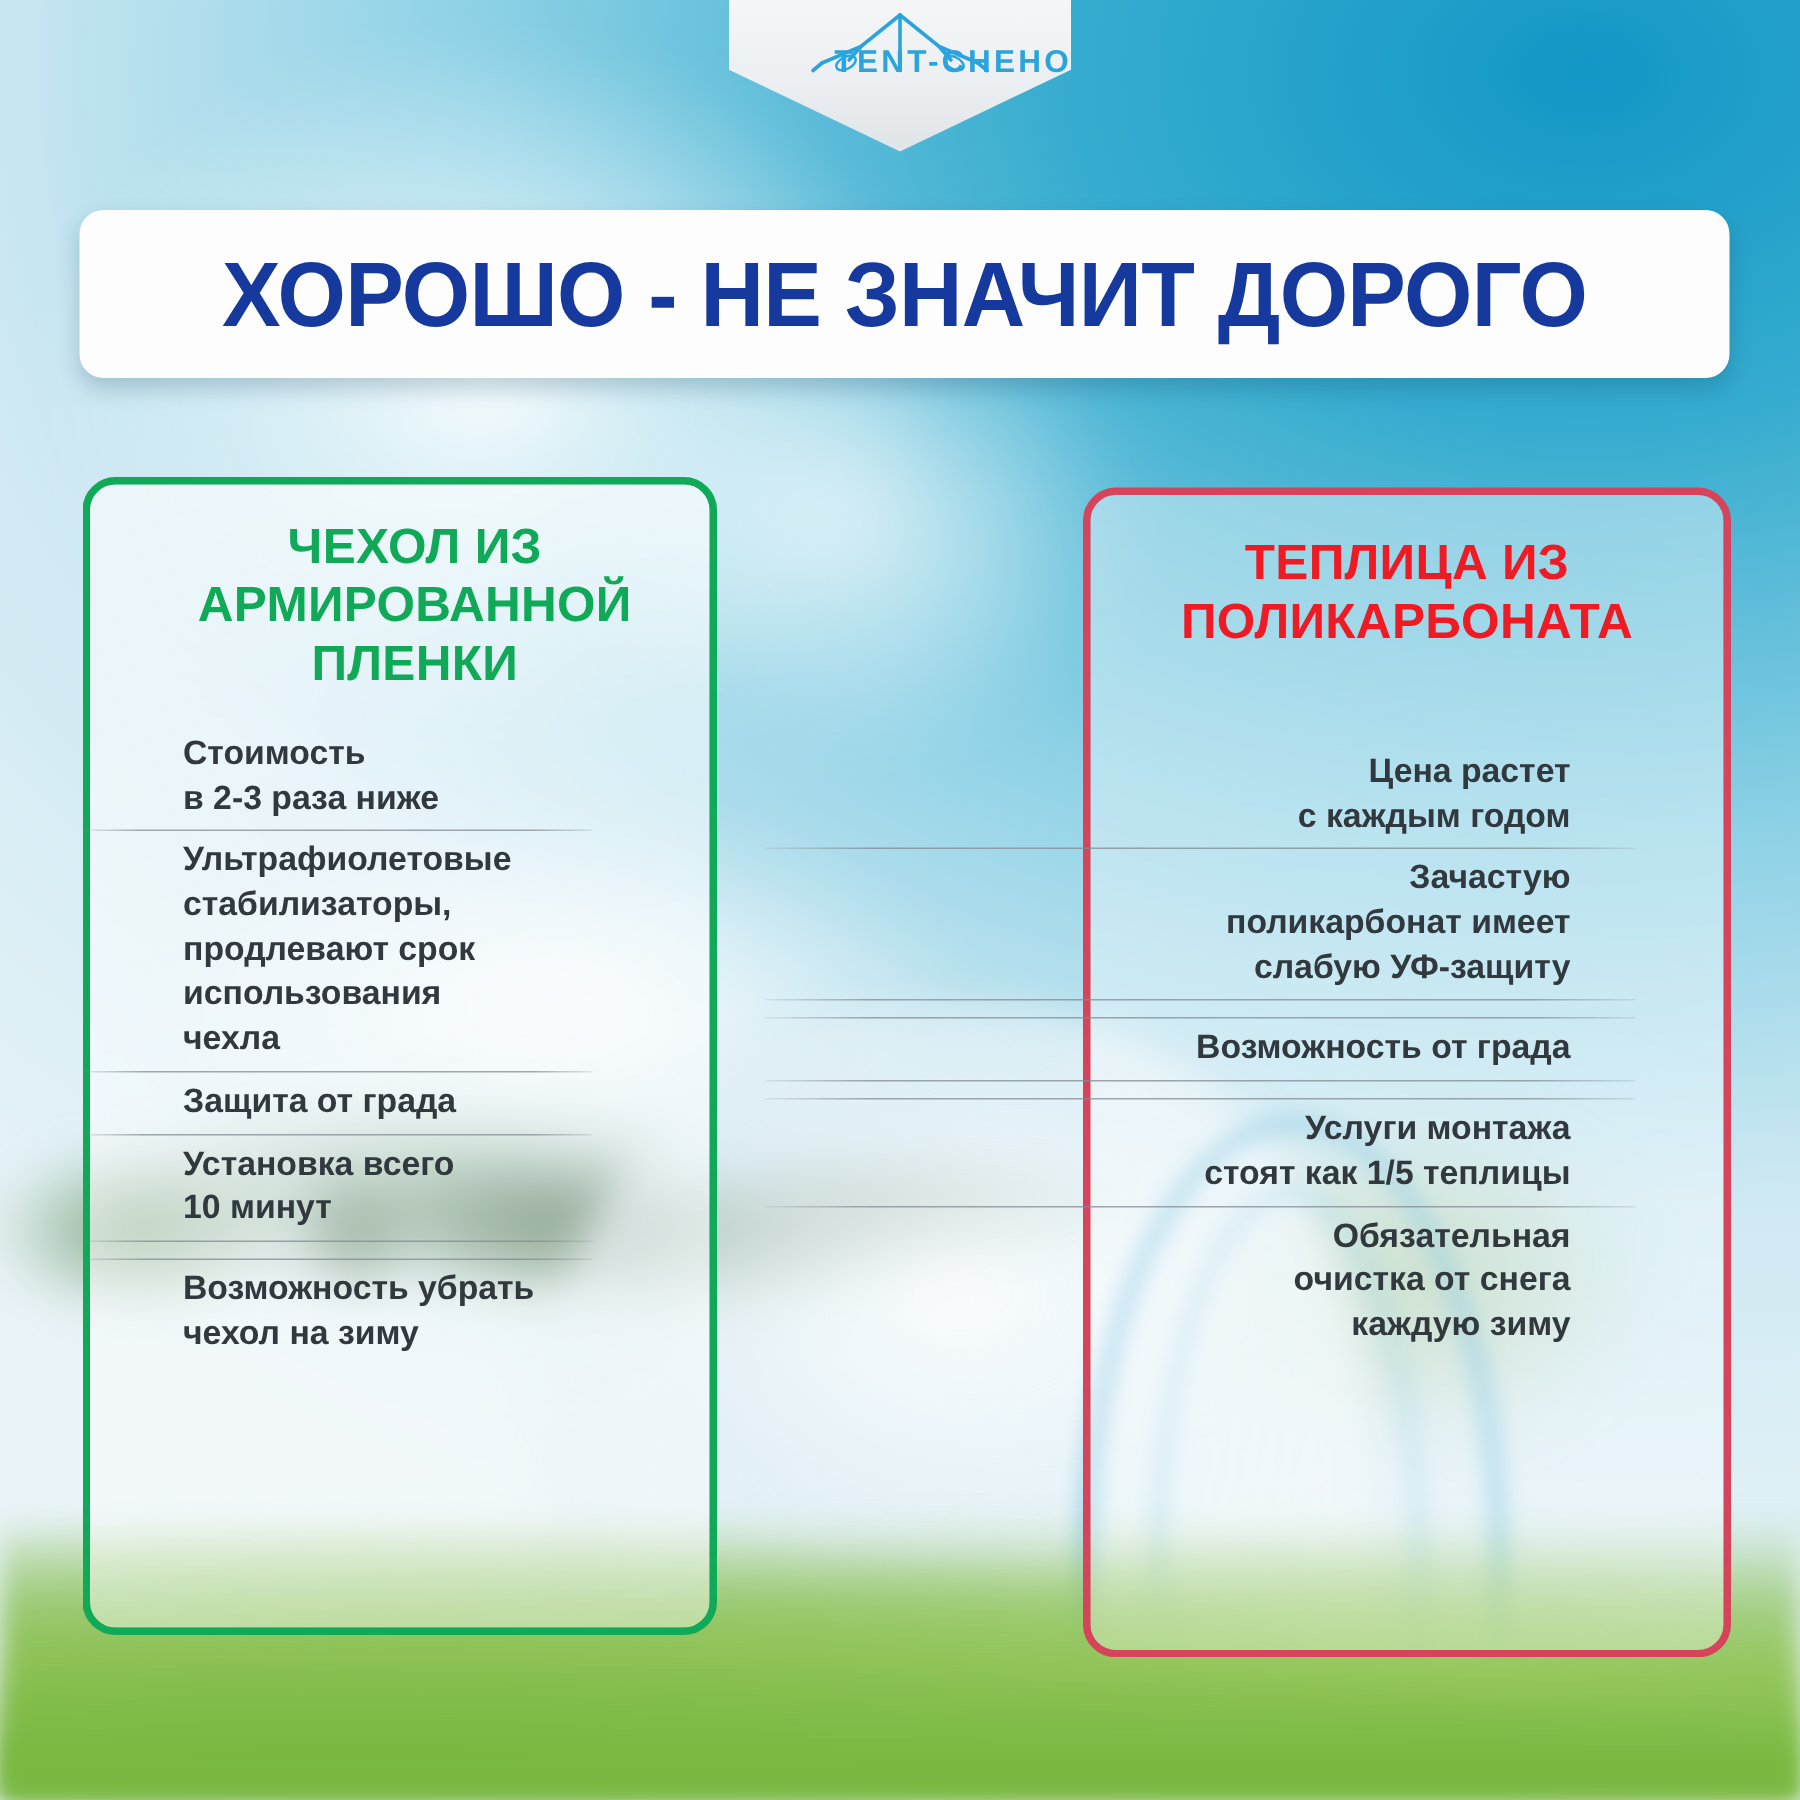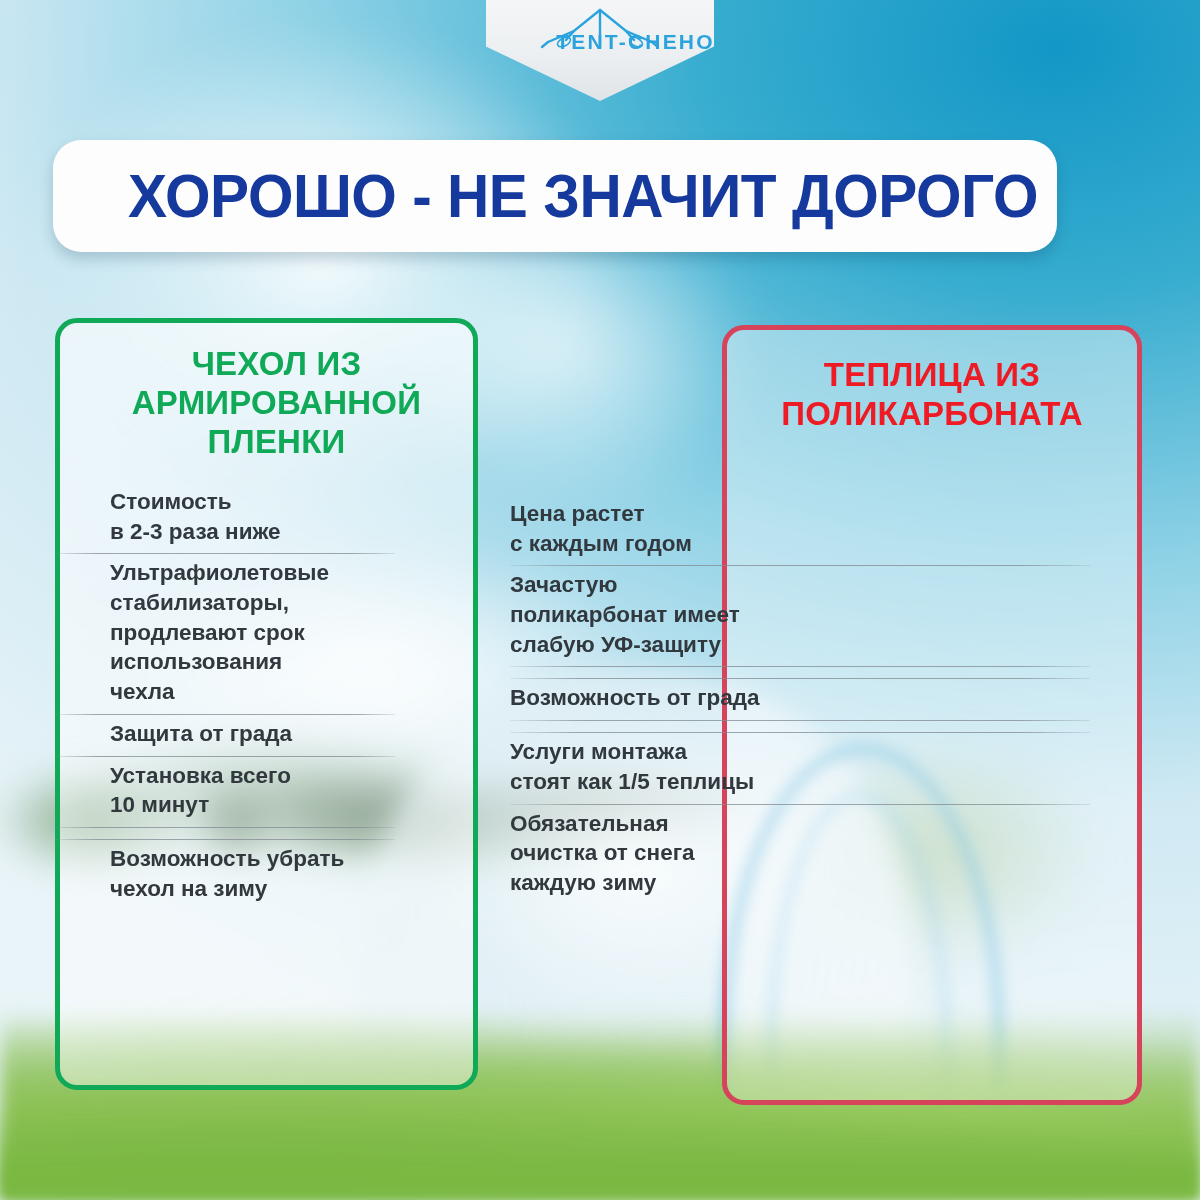--- a/index.html
+++ b/index.html
@@ -100,24 +100,24 @@
   .logo-tent{position:absolute;left:0;top:0;width:228px;height:101px;}
   .logo-text{
     position:absolute;left:0;top:30px;width:228px;text-align:center;
     color:#2ba3dd;font-size:21px;font-weight:bold;letter-spacing:2.2px;
     font-family:"Liberation Sans","DejaVu Sans",sans-serif;
     margin-left:43px;
   }
 
   
   .headline{
-    position:absolute;left:53px;top:140px;width:1004px;height:112px;
-    background:#fdfdfd;border-radius:28px;
+    position:absolute;left:53px;top:140px;width:1100px;height:112px;
+    background:#fdfdfd;border-radius:16px;
     box-shadow:0 7px 14px rgba(20,60,90,.22);
-    display:flex;align-items:center;justify-content:flex-end;
+    display:flex;align-items:center;justify-content:center;
   }
   .headline-text{
     color:#15399c;font-size:61px;font-weight:bold;
     letter-spacing:-0.5px;white-space:nowrap;
     transform:scaleX(.96);
   }
 
   
   .card{
     position:absolute;border-radius:22px;overflow:hidden;
@@ -125,40 +125,41 @@
   }
   .card-green{
     left:55px;top:318px;width:413px;height:762px;
     border:5px solid #0fa958;
     background:linear-gradient(160deg, rgba(255,255,255,.60), rgba(255,255,255,.40));
   }
   .card-red{
     left:722px;top:325px;width:410px;height:770px;
     border:5px solid #d6445c;
     background:linear-gradient(200deg, rgba(255,255,255,.42), rgba(255,255,255,.30));
+    padding-left:12px;
   }
   .card-title{
     position:absolute;left:0;right:0;text-align:center;
     font-size:33px;font-weight:bold;line-height:1.18;letter-spacing:.2px;
   }
   .card-green .card-title{top:22px;color:#0fa958;padding-left:20px;}
   .card-red .card-title{top:26px;color:#ef1b24;}
 
   
   .list{position:absolute;}
   .list-left{left:55px;top:483px;width:340px;}
   .list-right{left:510px;top:495px;width:580px;}
 
-  .item{position:relative;padding:4px 0 8px 0;}
+  .item{position:relative;padding:4px 0 8px 12px;}
   .item-text{
     font-size:22.5px;font-weight:bold;line-height:1.32;color:#31383e;
     white-space:pre-line;
   }
   .list-left .item-text{padding-left:55px;text-align:left;}
-  .list-right .item-text{padding-right:43px;text-align:left;}
+  .list-right .item-text{padding-right:43px;text-align:right;}
   .rule{
     position:absolute;left:0;right:0;bottom:0;height:1px;
     background:linear-gradient(90deg, rgba(140,148,156,.15), rgba(130,138,146,.75) 12%, rgba(130,138,146,.75) 88%, rgba(140,148,156,.2));
   }
   .list-left .item:last-child .rule{display:none;}
   .list-right .item:last-child .rule{display:none;}
 </style>
 </head>
 <body>
 

